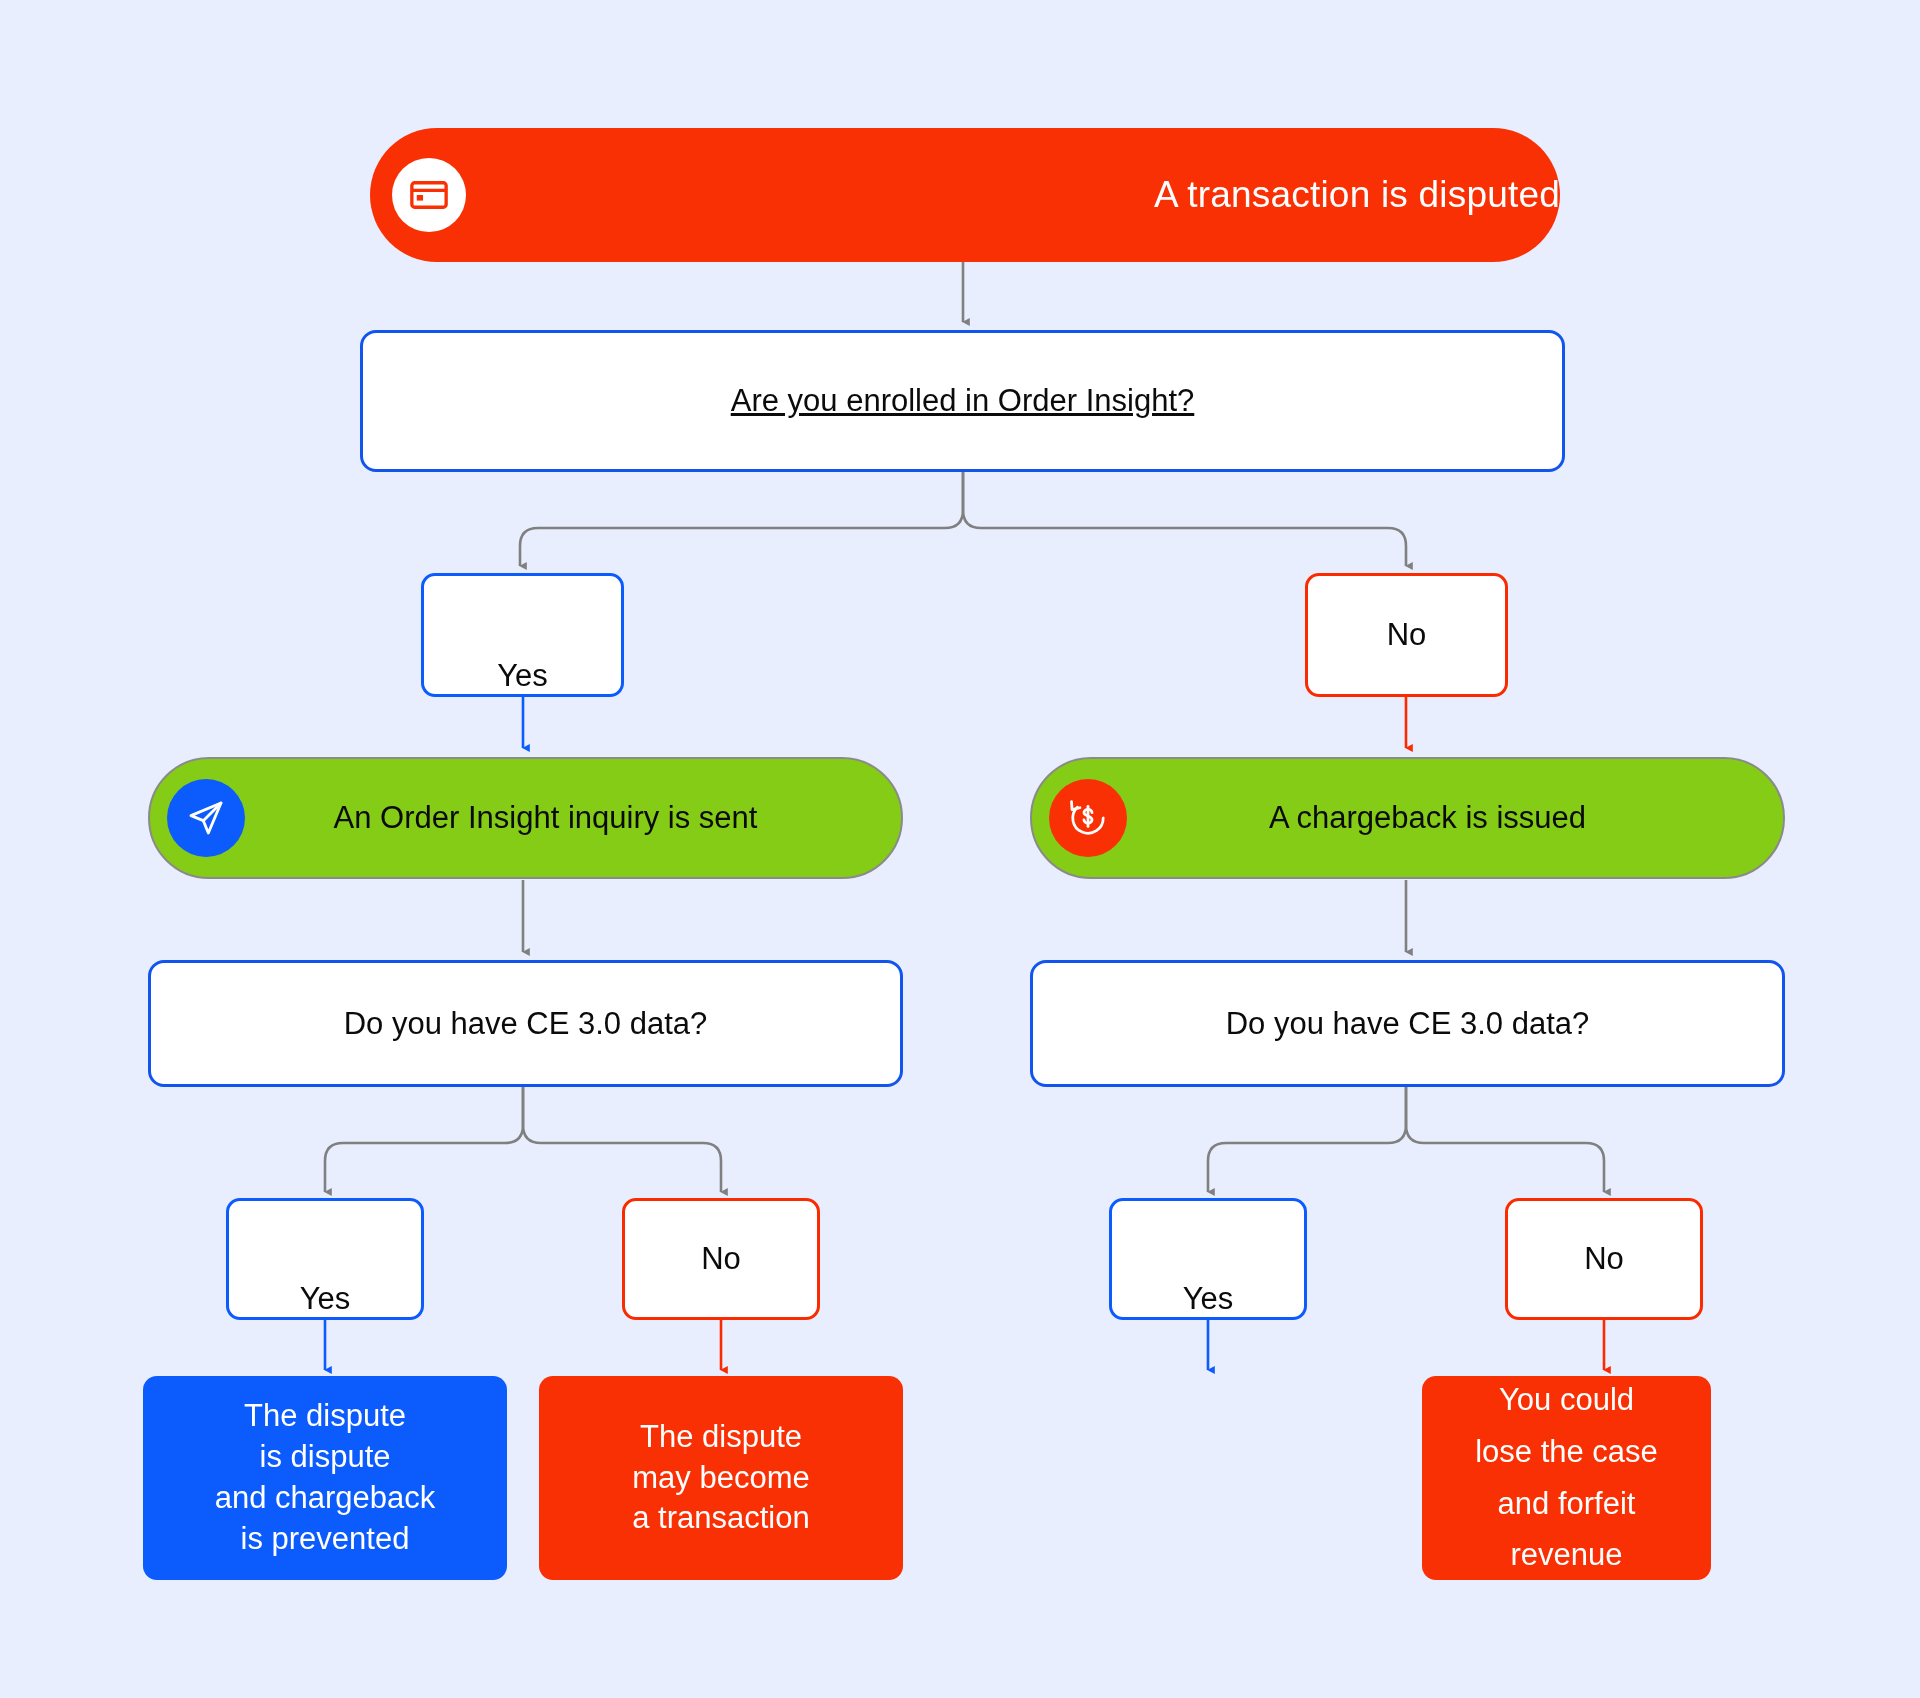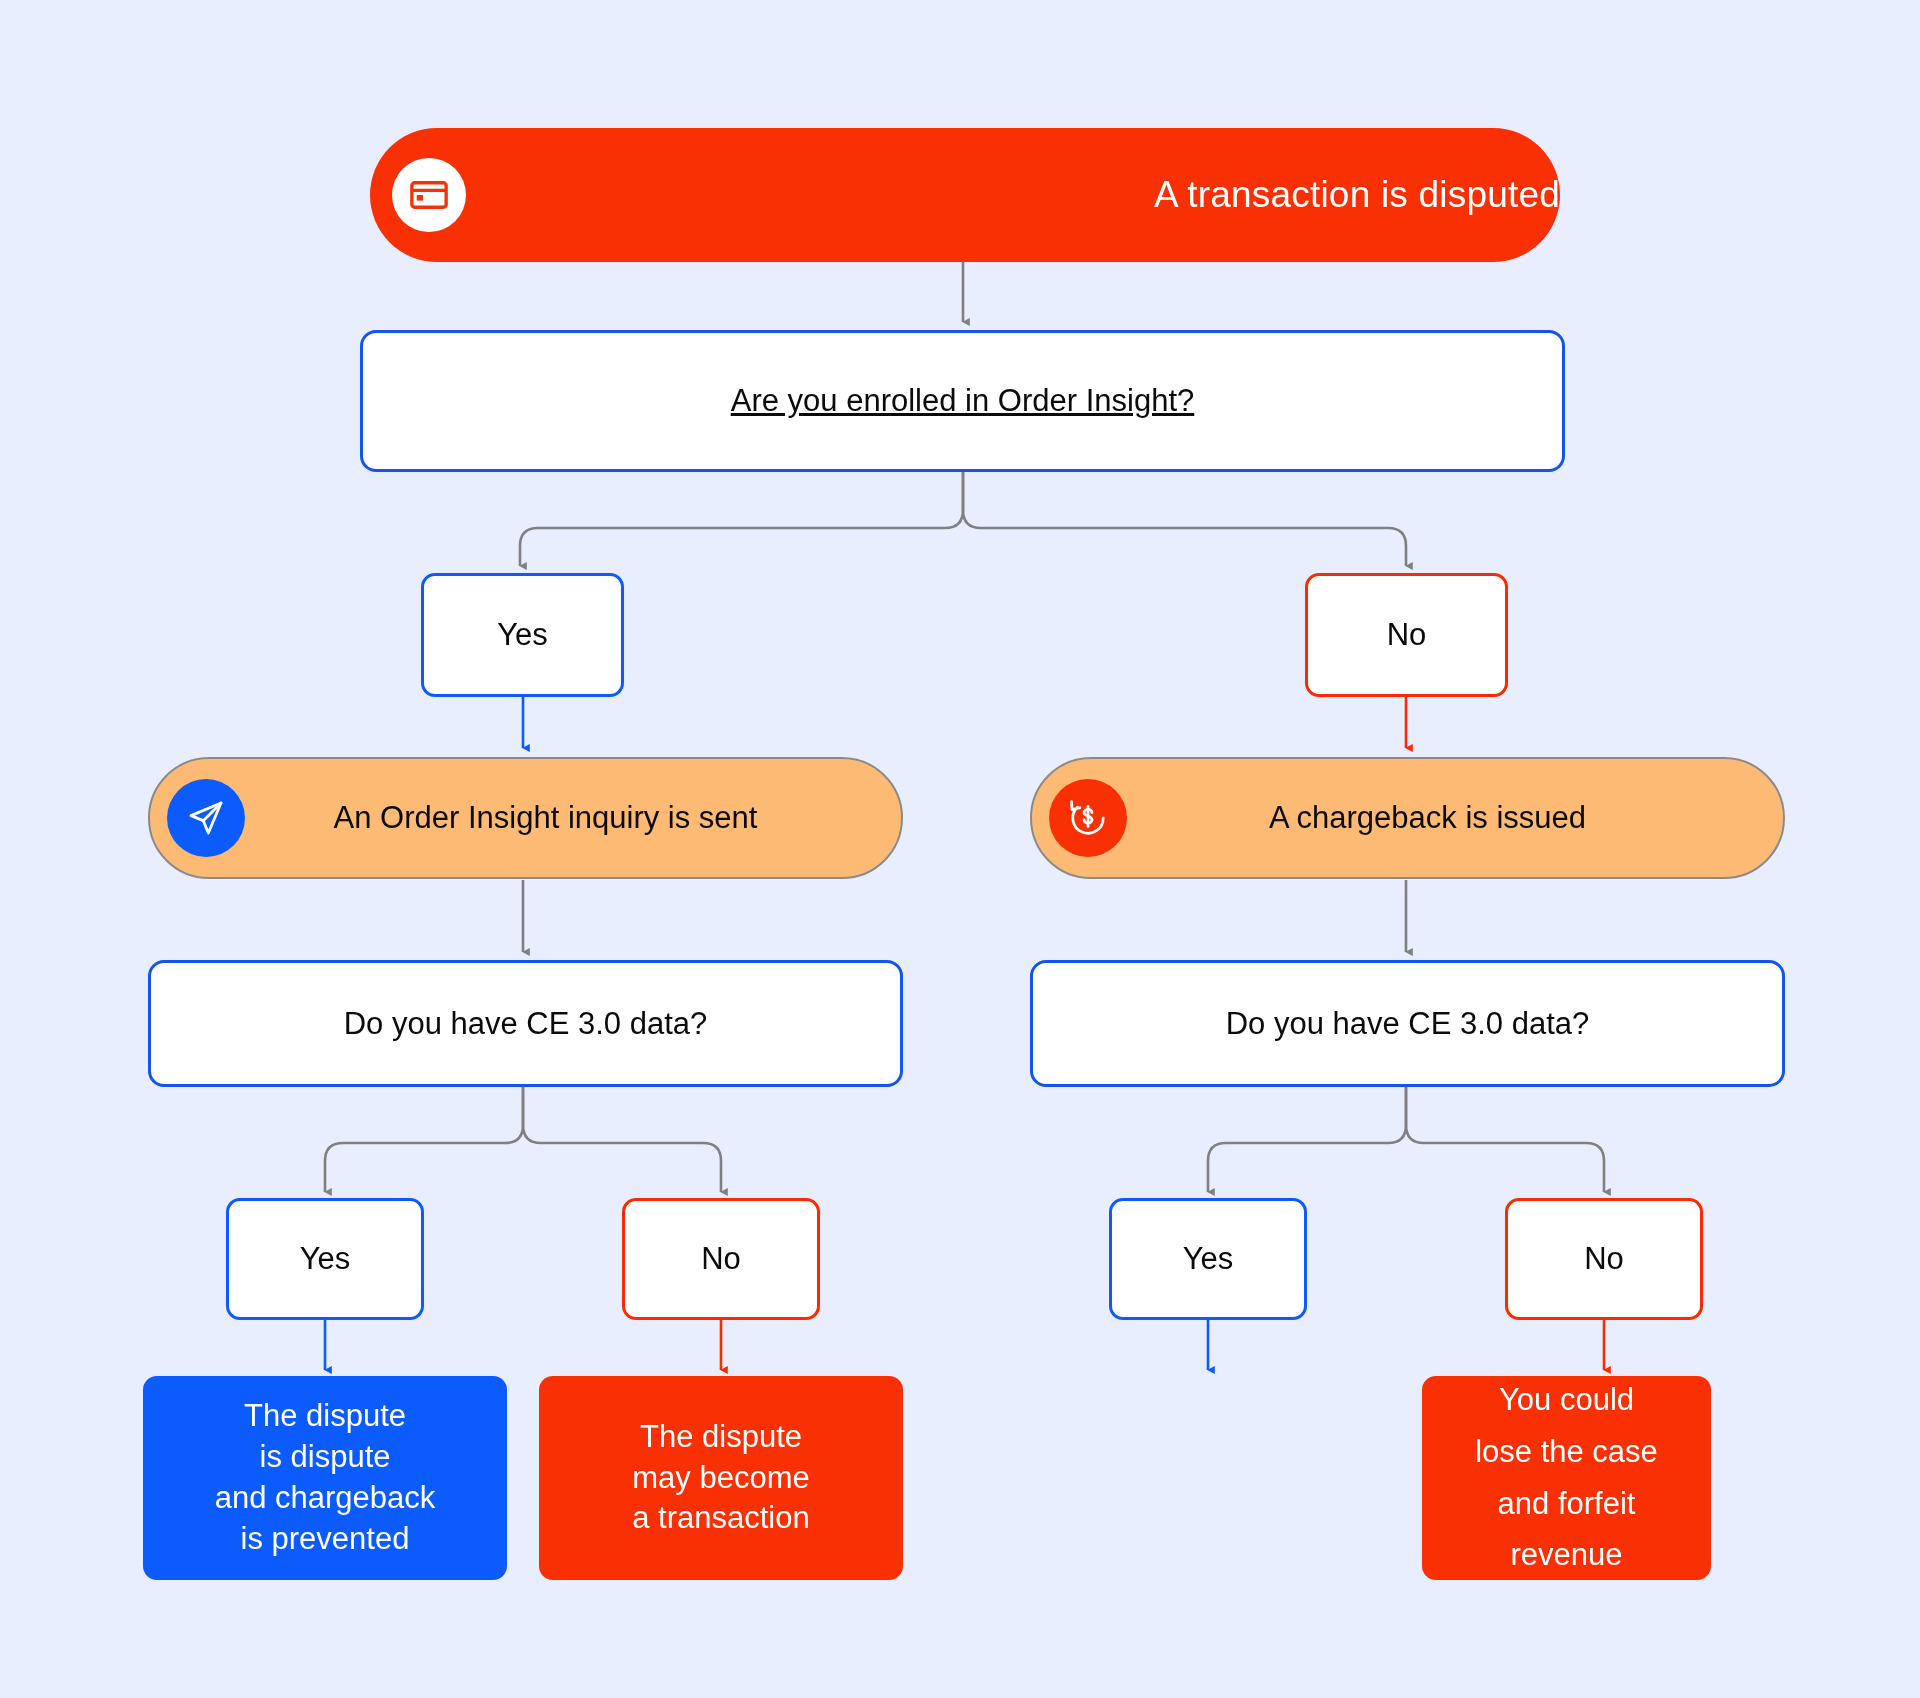--- a/index.html
+++ b/index.html
@@ -67,26 +67,26 @@
     font-size: 31px;
   }
 
   
   .choice {
     background: #ffffff;
     border-radius: 14px;
     font-size: 31px;
     color: #0b0b0b;
   }
-  .choice.yes { border: 3px solid #0b5bfd; }
+  .choice.yes { border: 3px solid #0b5bfd; align-items: flex-end; }
   .choice.no  { border: 3px solid #fa2b00; }
 
   
   .pill {
-    background: #fdba74;
+    background: #84cc16;
     border: 2px solid #8a8a8a;
     border-radius: 999px;
     font-size: 31px;
     color: #0b0b0b;
   }
   .pill-icon {
     position: absolute;
     left: 17px;
     top: 50%;
     transform: translateY(-50%);

